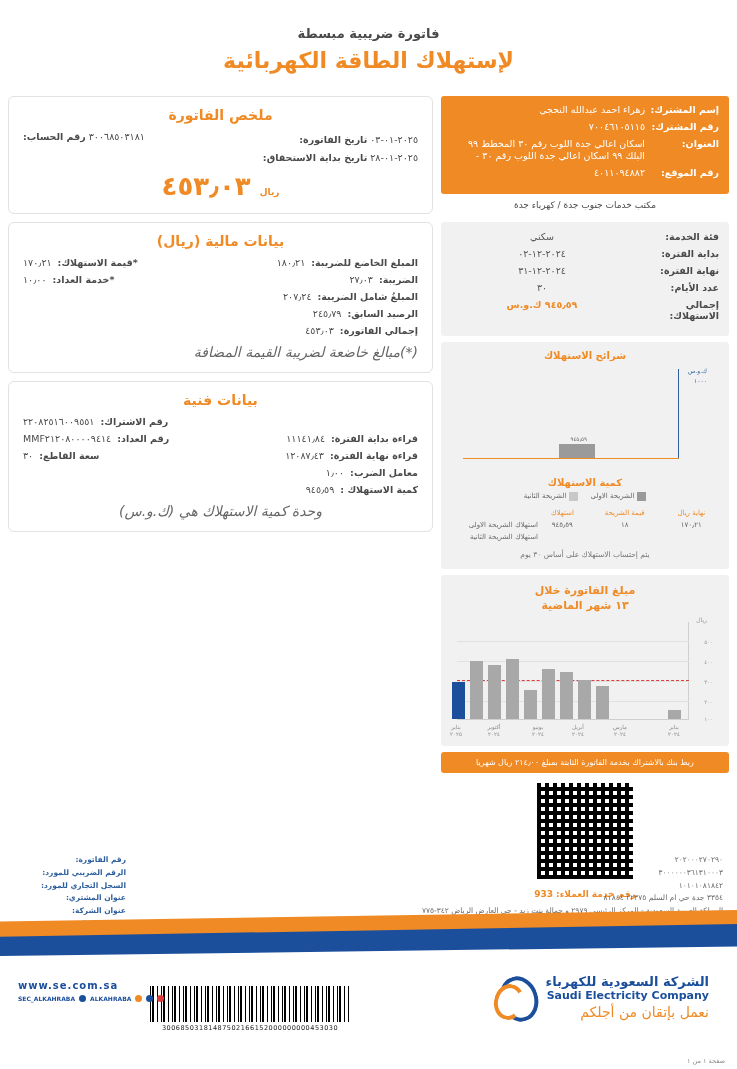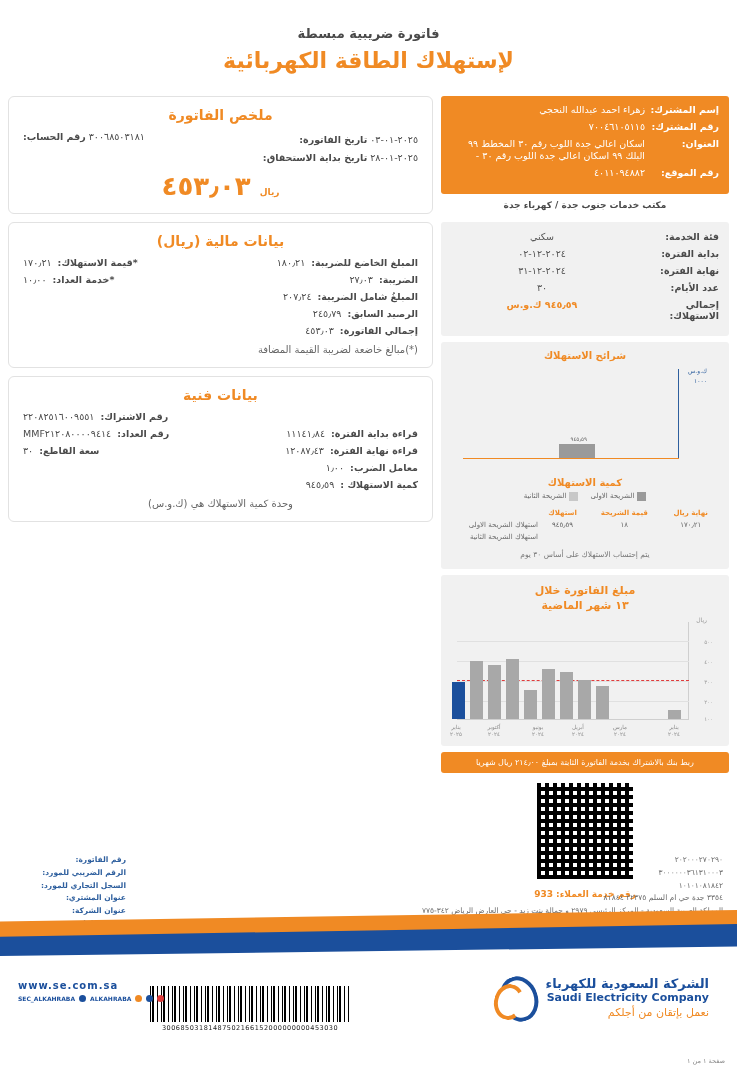--- a/index.html
+++ b/index.html
@@ -21,21 +21,21 @@
   
   .cols{position:absolute;top:96px;right:8px;left:8px;display:flex;gap:8px;}
   .col-right{width:288px;flex:0 0 288px;}
   .col-left{flex:1;}
 
   
   .orange-box{background:#f08a24;color:#fff;border-radius:3px;padding:8px 10px 10px 10px;font-size:9.5px;}
   .orange-row{display:flex;margin-bottom:4px;line-height:1.35;}
   .orange-row .lbl{width:74px;flex:0 0 74px;font-weight:bold;}
   .orange-row .val{flex:1;text-align:right;}
-  .orange-foot{background:#fff;color:#4a4a4a;font-size:9px;border-radius:0 0 3px 3px;padding:6px 10px;text-align:center;font-weight:bold;}
+  .orange-foot{background:#fff;color:#4a4a4a;font-size:9px;border-radius:0 0 3px 3px;padding:6px 10px;text-align:center;font-weight:normal;}
 
   
   .grey-box{background:#f1f1f1;border-radius:3px;margin-top:6px;padding:9px 10px;font-size:9.5px;color:#555;}
   .grey-row{display:flex;margin-bottom:6px;}
   .grey-row .lbl{width:86px;flex:0 0 86px;font-weight:bold;color:#4a4a4a;}
   .grey-row .val{flex:1;text-align:center;}
   .grey-row.total .val{font-weight:bold;color:#f08a24;}
 
   
   .slice-box{background:#f1f1f1;border-radius:3px;margin-top:6px;padding:8px 10px 10px;}
@@ -45,21 +45,21 @@
   .slice-axis-x{position:absolute;right:34px;left:6px;bottom:16px;height:1px;background:#f08a24;}
   .axis-cap{position:absolute;right:6px;font-size:6px;color:#2e5f9e;text-align:center;line-height:1.2;}
   .bar{position:absolute;bottom:17px;background:#9a9a9a;}
   .bar-lbl{position:absolute;font-size:5.5px;color:#666;white-space:nowrap;}
   .slice-legend-title{color:#f08a24;font-size:10px;font-weight:bold;text-align:center;margin-top:2px;}
   .legend-row{display:flex;justify-content:center;gap:12px;margin-top:4px;font-size:7px;color:#666;align-items:center;}
   .legend-row .sw{display:inline-block;width:9px;height:9px;margin-left:3px;vertical-align:middle;}
   .slice-table{width:100%;border-collapse:collapse;margin-top:6px;font-size:7px;color:#666;}
   .slice-table td{padding:2px 1px;text-align:center;}
   .slice-table td.rowhead{text-align:right;width:86px;color:#6a6a6a;}
-  .slice-table .head td{font-weight:bold;color:#f08a24;}
+  .slice-table .head td{font-weight:normal;color:#f08a24;}
   .slice-note{text-align:center;font-size:7.5px;color:#777;margin-top:7px;}
 
   
   .months-box{background:#f1f1f1;border-radius:3px;margin-top:6px;padding:8px 8px 6px;}
   .months-title{color:#f08a24;font-size:11px;font-weight:bold;text-align:center;line-height:1.4;}
   .months-plot{position:relative;height:118px;margin:8px 6px 0 6px;}
   .m-axis-y{position:absolute;right:26px;top:0;bottom:20px;width:1px;background:#cfcfcf;}
   .m-axis-x{position:absolute;right:26px;left:2px;bottom:20px;height:1px;background:#cfcfcf;}
   .m-grid{position:absolute;right:26px;left:2px;height:1px;background:#e0e0e0;}
   .m-avg{position:absolute;right:26px;left:2px;height:1px;border-top:1px dashed #e03b3b;}
@@ -85,41 +85,41 @@
   .row2{display:flex;justify-content:space-between;font-size:9.5px;color:#4a4a4a;margin-bottom:6px;}
   .row2 .cell{display:flex;gap:6px;}
   .row2 .cell .k{font-weight:bold;}
   .summary-top{display:flex;justify-content:space-between;align-items:flex-start;}
   .sum-left{font-size:9.5px;line-height:1.9;color:#4a4a4a;}
   .sum-left b{font-weight:bold;}
   .sum-right{font-size:9.5px;color:#4a4a4a;}
   .amount-label{color:#f08a24;font-size:12px;font-weight:bold;text-align:right;margin-top:6px;}
   .amount-value{color:#f08a24;font-size:26px;font-weight:bold;text-align:center;letter-spacing:2px;margin-top:4px;}
   .amount-value .cur{font-size:9px;}
-  .note{font-size:10px;color:#666;margin-top:8px;}
+  .note{font-size:14px;color:#666;margin-top:8px;font-style:italic;}
 
   
   .footer{position:absolute;left:0;right:0;top:848px;height:221px;}
   .footer-info{position:absolute;top:6px;right:14px;left:14px;font-size:7.5px;color:#5a5a5a;line-height:1.7;}
   .fi-row{display:flex;}
   .fi-row .k{color:#2e5f9e;font-weight:bold;width:112px;flex:0 0 112px;text-align:right;}
   .fi-row .v{flex:1;text-align:right;color:#6a6a6a;}
   .swoosh1{position:absolute;left:0;right:0;top:62px;height:30px;background:#f08a24;
     clip-path:polygon(0 38%,100% 0,100% 62%,0 100%);}
   .swoosh2{position:absolute;left:0;right:0;top:76px;height:32px;background:#1b4f9c;
     clip-path:polygon(0 40%,100% 0,100% 70%,0 100%);}
   .footer-bottom{position:absolute;left:0;right:0;top:112px;height:109px;background:#fff;}
   .sec-logo{position:absolute;right:28px;top:14px;display:flex;align-items:center;gap:10px;}
   .sec-mark{width:42px;height:46px;position:relative;}
   .sec-mark .c1{position:absolute;left:6px;top:2px;width:30px;height:38px;border:4px solid #1b4f9c;border-radius:50%;border-left-color:transparent;transform:rotate(-18deg);}
   .sec-mark .c2{position:absolute;left:0px;top:10px;width:22px;height:28px;border:4px solid #f08a24;border-radius:50%;border-right-color:transparent;transform:rotate(12deg);}
   .sec-text{text-align:right;}
   .sec-text .ar{color:#1b4f9c;font-size:13px;font-weight:bold;}
   .sec-text .en{color:#1b4f9c;font-size:11px;font-weight:bold;}
-  .sec-text .slogan{color:#f08a24;font-size:11px;margin-top:2px;}
+  .sec-text .slogan{color:#f08a24;font-size:14px;margin-top:2px;}
   .barcode{position:absolute;left:150px;top:26px;width:200px;text-align:center;}
   .bars{height:36px;background:repeating-linear-gradient(90deg,#000 0 1px,#fff 1px 2px,#000 2px 4px,#fff 4px 7px,#000 7px 8px,#fff 8px 11px);}
   .barcode .num{font-size:6.5px;letter-spacing:0.5px;margin-top:2px;color:#222;}
   .web{position:absolute;left:18px;top:20px;text-align:left;}
   .web .url{color:#1b4f9c;font-size:10px;font-weight:bold;letter-spacing:1px;}
   .social{margin-top:4px;display:flex;gap:4px;align-items:center;}
   .social .dot{width:7px;height:7px;border-radius:50%;display:inline-block;}
   .social .t{font-size:6px;color:#1b4f9c;font-weight:bold;}
   .pagenum{position:absolute;right:12px;bottom:4px;font-size:6.5px;color:#888;}
 </style>

